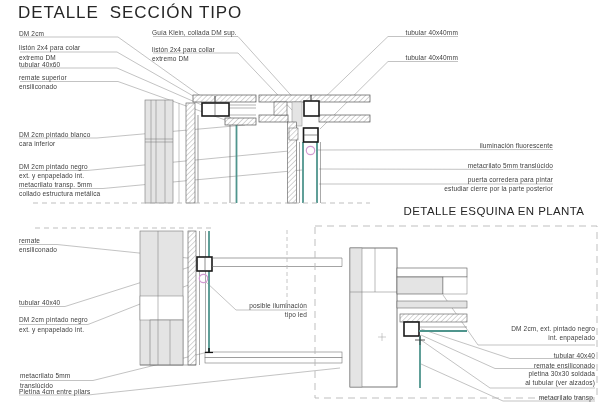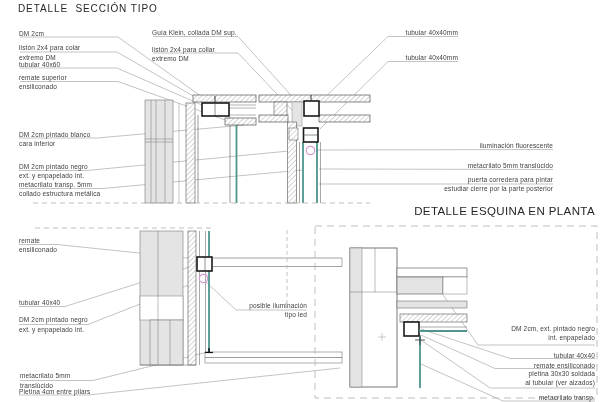--- a/index.html
+++ b/index.html
@@ -3,23 +3,23 @@
 <meta charset="utf-8">
 <style>
   html,body{margin:0;padding:0;background:#fff;}
   #screen{position:relative;width:600px;height:402px;background:#fff;overflow:hidden;
           font-family:"Liberation Sans", sans-serif;}
   svg{position:absolute;left:0;top:0;}
   .lbl{position:absolute;font-size:6.5px;line-height:9.5px;letter-spacing:.15px;
        color:var(--text,#3c3c3c);white-space:nowrap;}
   .lbl span{display:block;}
   .r{text-align:right;}
-  .title1{position:absolute;left:18px;top:3px;font-size:10px;letter-spacing:.9px;
+  .title1{position:absolute;left:18px;top:3px;font-size:17px;letter-spacing:.9px;
           color:#262626;white-space:pre;font-weight:500;}
-  .title2{position:absolute;left:393px;top:205px;width:202px;text-align:right;
+  .title2{position:absolute;left:393px;top:205px;width:202px;text-align:center;
           font-size:11.5px;letter-spacing:.4px;color:#262626;font-weight:500;}
 </style>
 </head>
 <body>
 
 <div id="screen">
 
 <svg width="600" height="402" viewBox="0 0 600 402">
   <defs>
     <pattern id="hatch" patternUnits="userSpaceOnUse" width="3.5" height="3.5" patternTransform="rotate(45)">

